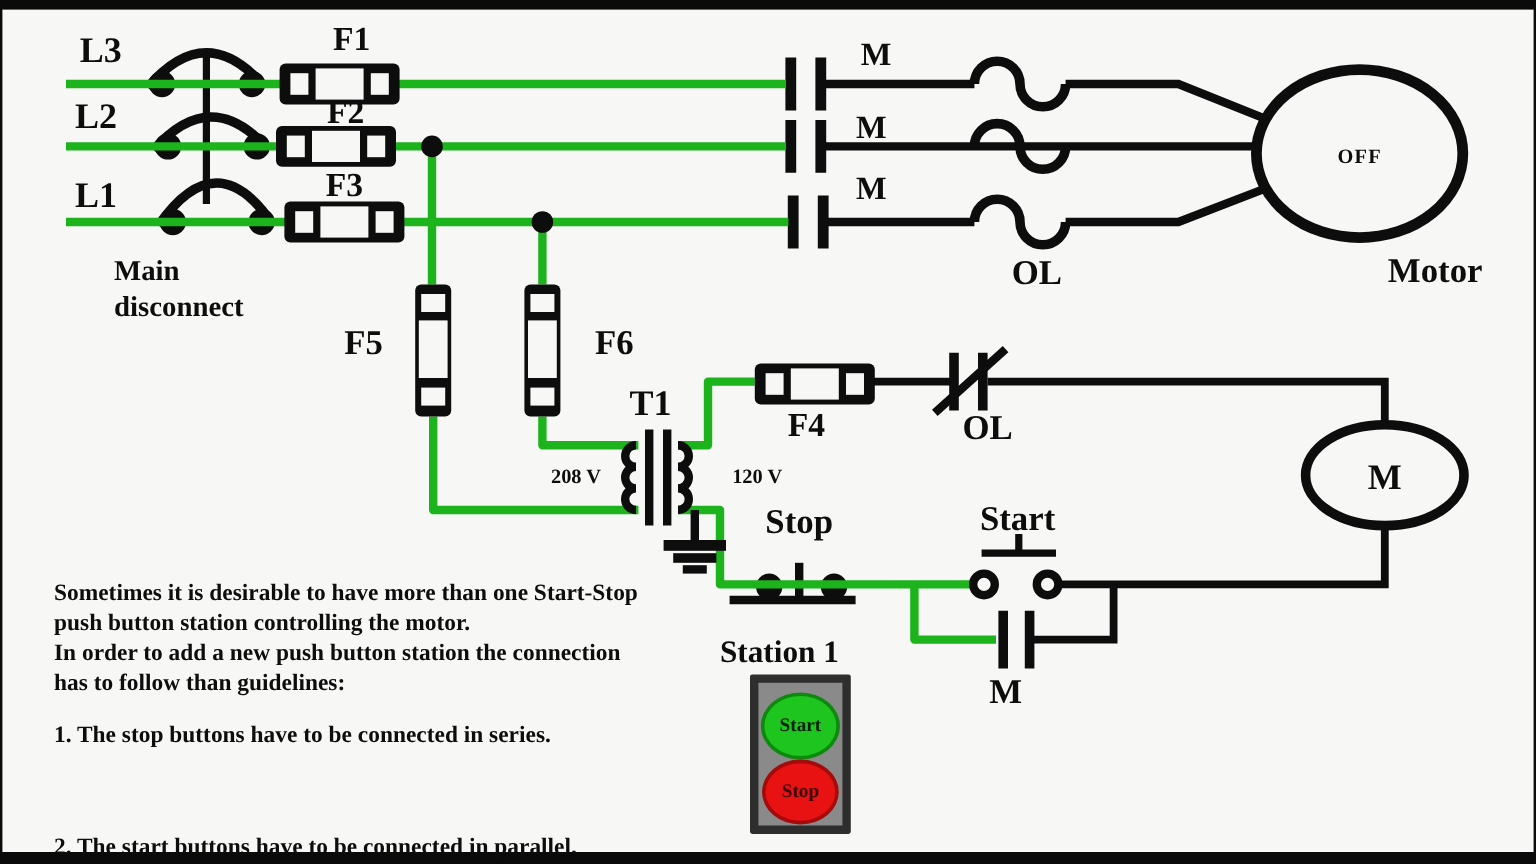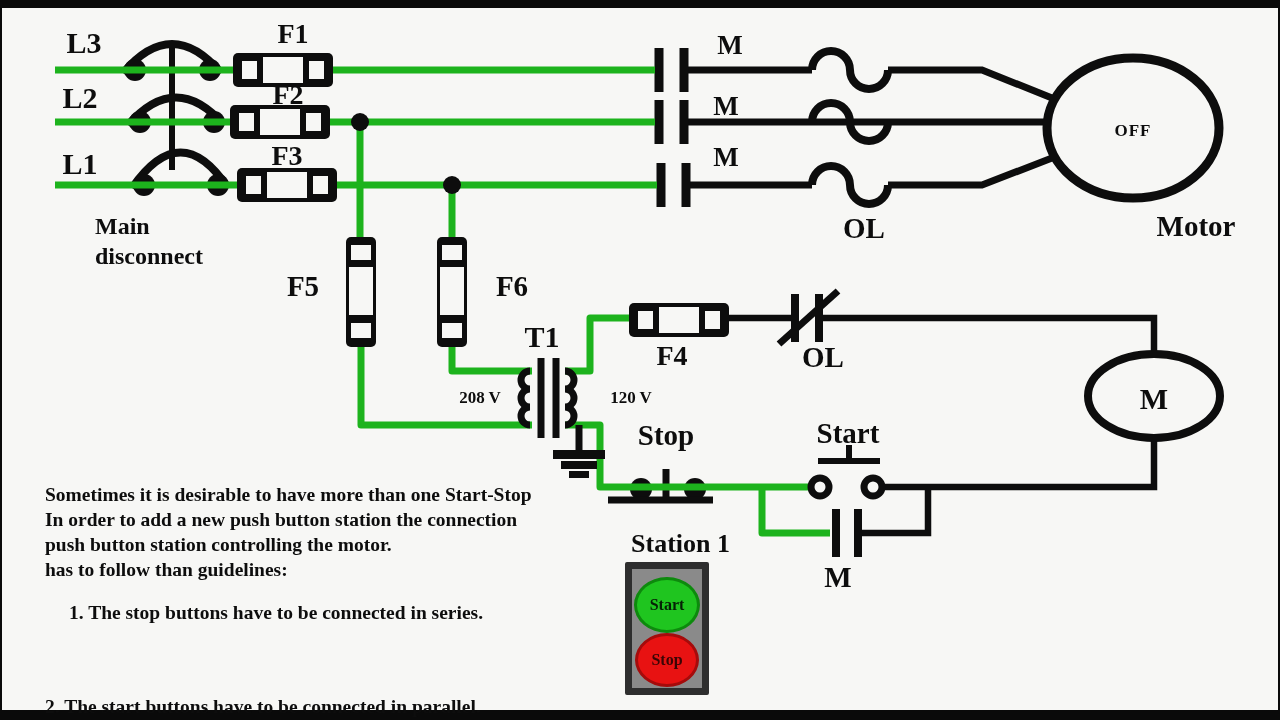--- a/index.html
+++ b/index.html
@@ -2,23 +2,23 @@
 <html><head>
 <meta charset="utf-8">
 <style>
   html,body{margin:0;padding:0;background:#000;}
   #stage{position:relative;width:1280px;height:720px;background:#0a0a0a;overflow:hidden;
          font-family:"Liberation Serif", serif;}
   #canvas{position:absolute;left:2px;top:8px;width:1276px;height:702px;background:#f7f7f5;}
   #diagram{position:absolute;left:0;top:0;width:1280px;height:720px;}
   .notes{position:absolute;color:#0d0d0d;font-weight:bold;font-size:19.5px;line-height:25px;white-space:nowrap;}
   #notes-para{left:45px;top:482px;}
-  #guideline-1{left:45px;top:600px;margin-left:24px;}
+  #guideline-1{left:45px;top:600px;}
   #guideline-2{left:45px;top:648px;margin-top:46px;}
-  #station-title{position:absolute;left:600px;top:529px;width:130px;text-align:right;
+  #station-title{position:absolute;left:600px;top:529px;width:130px;text-align:left;
                  font-weight:bold;font-size:26px;color:#0d0d0d;}
   #station-box{position:absolute;left:625px;top:562px;width:84px;height:133px;background:#8a8a8a;
                border:7px solid #2e2e2e;box-sizing:border-box;border-radius:2px;}
   .station-btn{position:absolute;left:50%;transform:translateX(-50%);border-radius:50%;
                display:flex;align-items:center;justify-content:center;
                font-weight:bold;font-size:16px;cursor:pointer;}
   #station-start{top:8px;width:60px;height:50px;background:#1fc51f;border:3px solid #0d8a0d;color:#062006;}
   #station-stop{top:64px;width:58px;height:48px;background:#e81212;border:3px solid #a50b0b;color:#3a0505;}
   svg text{font-family:"Liberation Serif", serif;font-weight:bold;fill:#0d0d0d;}
 </style>
@@ -179,22 +179,22 @@
       <text x="672" y="355" font-size="28" dominant-baseline="central">F4</text>
       <text x="823" y="357" font-size="29" dominant-baseline="central">OL</text>
       <text x="666" y="435" font-size="29" dominant-baseline="central">Stop</text>
       <text x="848" y="433" font-size="29" dominant-baseline="central">Start</text>
       <text x="838" y="577" font-size="29" dominant-baseline="central">M</text>
     </g>
   </svg>
 
   <div class="notes" id="notes-para">
     <div>Sometimes it is desirable to have more than one Start-Stop</div>
+    <div>push button station controlling the motor.</div>
     <div>In order to add a new push button station the connection</div>
-    <div>push button station controlling the motor.</div>
     <div>has to follow than guidelines:</div>
   </div>
   <div class="notes" id="guideline-1">1. The stop buttons have to be connected in series.</div>
   <div class="notes" id="guideline-2">2. The start buttons have to be connected in parallel.</div>
 
   <div id="station-title">Station 1</div>
   <div id="station-box">
     <div class="station-btn" id="station-start">Start</div>
     <div class="station-btn" id="station-stop">Stop</div>
   </div>

